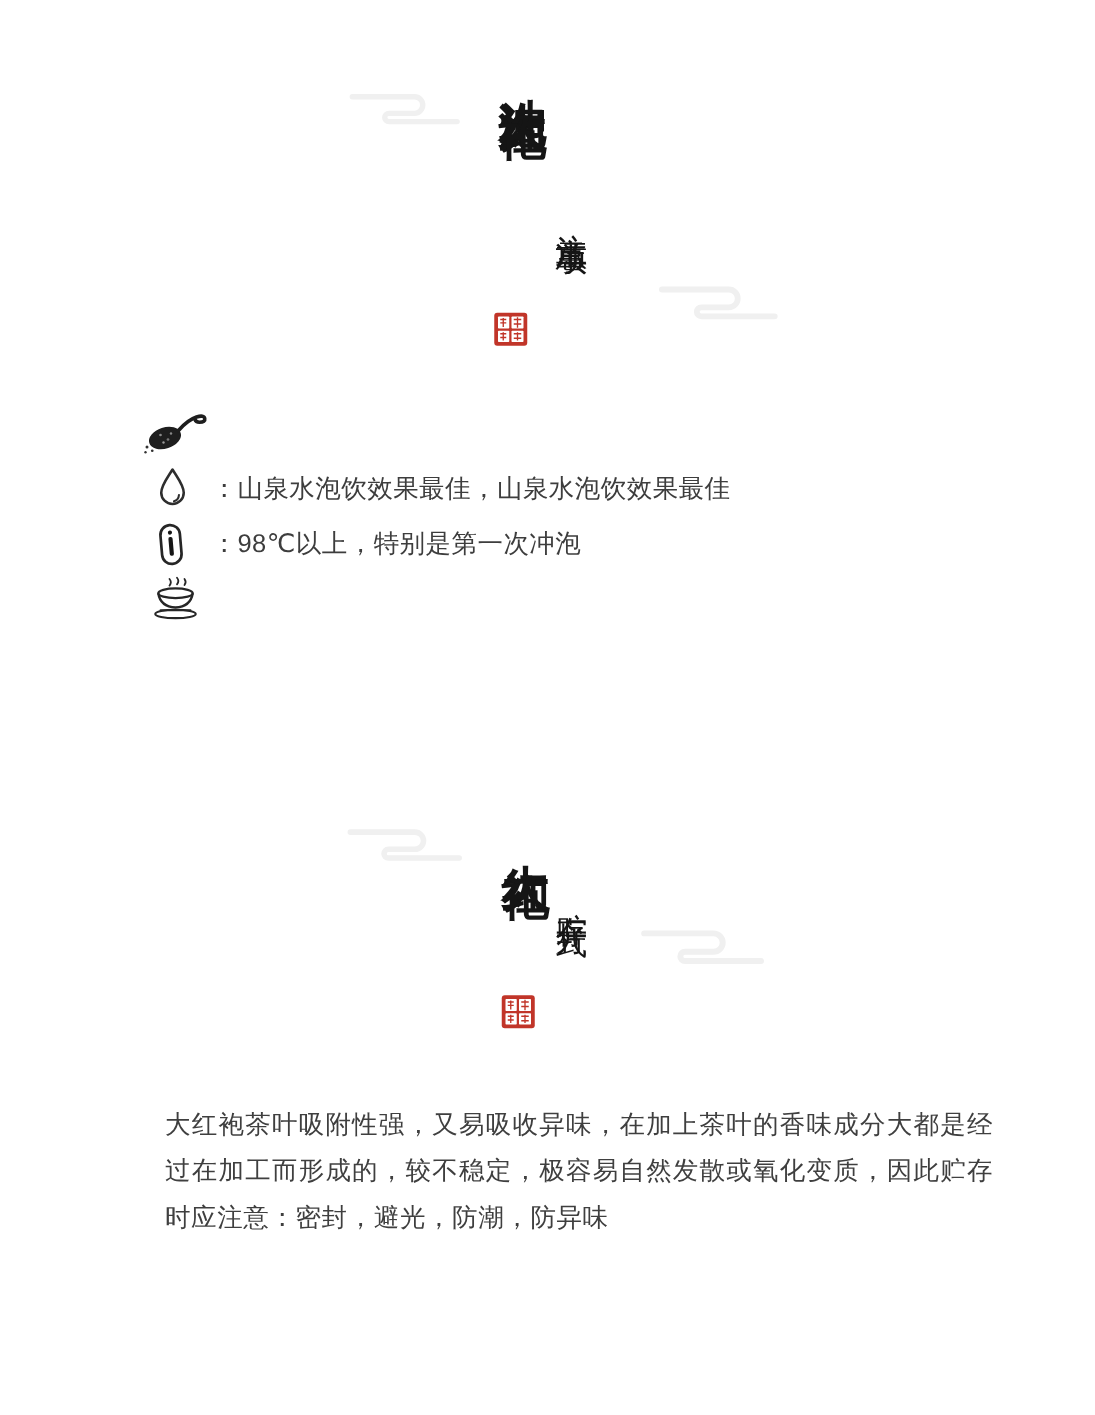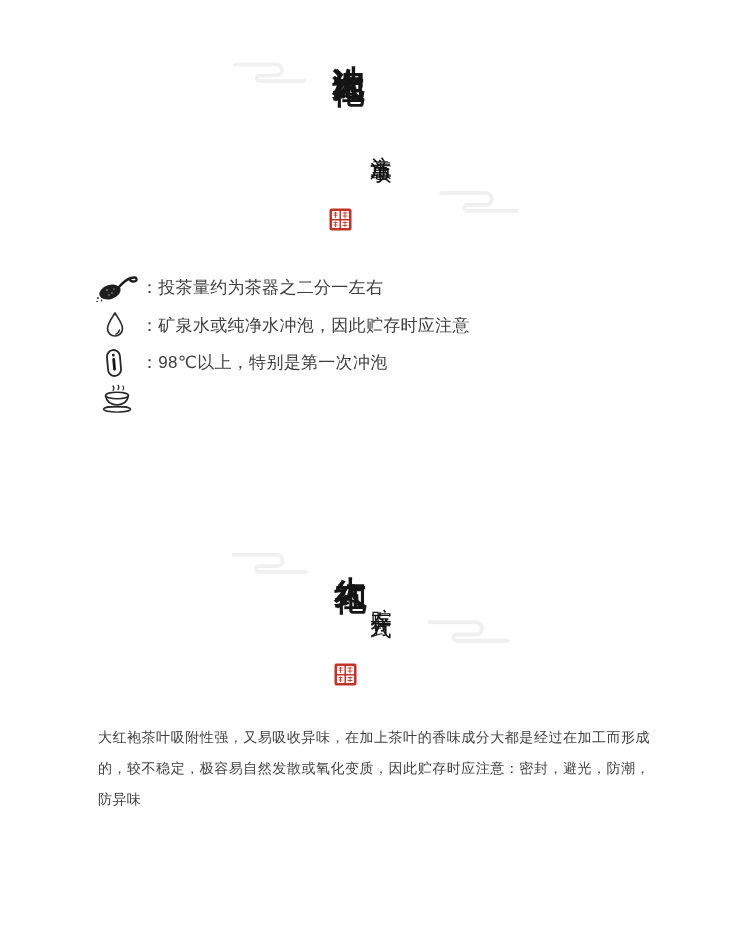--- a/index.html
+++ b/index.html
@@ -32,22 +32,22 @@
   .cl4{left:420px;top:615px;width:95px;height:29px;}
   
   .tips{
     position:absolute;left:95px;top:269px;margin:0;padding:0;list-style:none;
   }
   .tip{display:flex;align-items:center;height:37.5px;}
   .tip-icon{width:46px;display:flex;justify-content:flex-start;align-items:center;flex:0 0 46px;}
   .tip-text{font-size:17px;color:#3d3d3d;letter-spacing:0.3px;white-space:nowrap;}
   
   .para{
-    position:absolute;left:98px;top:722px;width:552px;margin:0;
-    font-size:14px;line-height:31px;color:#3f3f3f;letter-spacing:0.4px;
+    position:absolute;left:98px;top:722px;width:552px;margin:12px;
+    font-size:17px;line-height:31px;color:#3f3f3f;letter-spacing:0.4px;
     text-align:justify;
   }
 </style>
 </head>
 <body>
 
 <div class="canvas">
 
   <section>
 
@@ -86,31 +86,30 @@
             <circle cx="12" cy="18" r="0.9" fill="#8a8a8a"></circle>
             <circle cx="17" cy="21" r="0.9" fill="#777"></circle>
             <circle cx="14" cy="23" r="0.8" fill="#999"></circle>
             <circle cx="19" cy="17" r="0.8" fill="#8a8a8a"></circle>
             <path d="M 24,15 Q 30,8 36,6 Q 41,4.5 41.5,7 Q 42,9.5 38,9.5 Q 35.5,9.5 35,7.5" fill="none" stroke="#1e1e1e" stroke-width="2.4" stroke-linecap="round"></path>
             <circle cx="3" cy="26" r="1" fill="#333"></circle>
             <circle cx="6.5" cy="28.5" r="0.9" fill="#333"></circle>
             <circle cx="2" cy="29.5" r="0.8" fill="#333"></circle>
           </svg>
         </span>
-        <span class="tip-text">：投茶量约为茶器之二分一左右</span>
       </li>
 
       <li class="tip">
         <span class="tip-icon">
           <svg viewBox="0 0 24 30" width="24" height="30" style="margin-left:8px">
             <path d="M12 3 C 9 8, 4.5 13.5, 4.5 18.5 A 7.5 7.5 0 0 0 19.5 18.5 C 19.5 13.5, 15 8, 12 3 Z" fill="none" stroke="#2e2e2e" stroke-width="1.7" stroke-linejoin="round"></path>
             <path d="M16.3 20 A 4.8 4.8 0 0 1 13 24.2" fill="none" stroke="#2e2e2e" stroke-width="1.4" stroke-linecap="round"></path>
           </svg>
         </span>
-        <span class="tip-text">：矿泉水或纯净水冲泡，因此贮存时应注意</span>
+        <span class="tip-text">：山泉水泡饮效果最佳，山泉水泡饮效果最佳</span>
       </li>
 
       <li class="tip">
         <span class="tip-icon">
           <svg viewBox="0 0 20 30" width="20" height="30" style="margin-left:9px">
             <g transform="rotate(-5 10 15)">
               <rect x="3.5" y="2" width="13" height="26" rx="6.5" fill="none" stroke="#262626" stroke-width="1.8"></rect>
               <circle cx="10" cy="7" r="1.4" fill="#161616"></circle>
               <rect x="8.6" y="10" width="2.8" height="12.5" rx="1.2" fill="#161616"></rect>
             </g>

